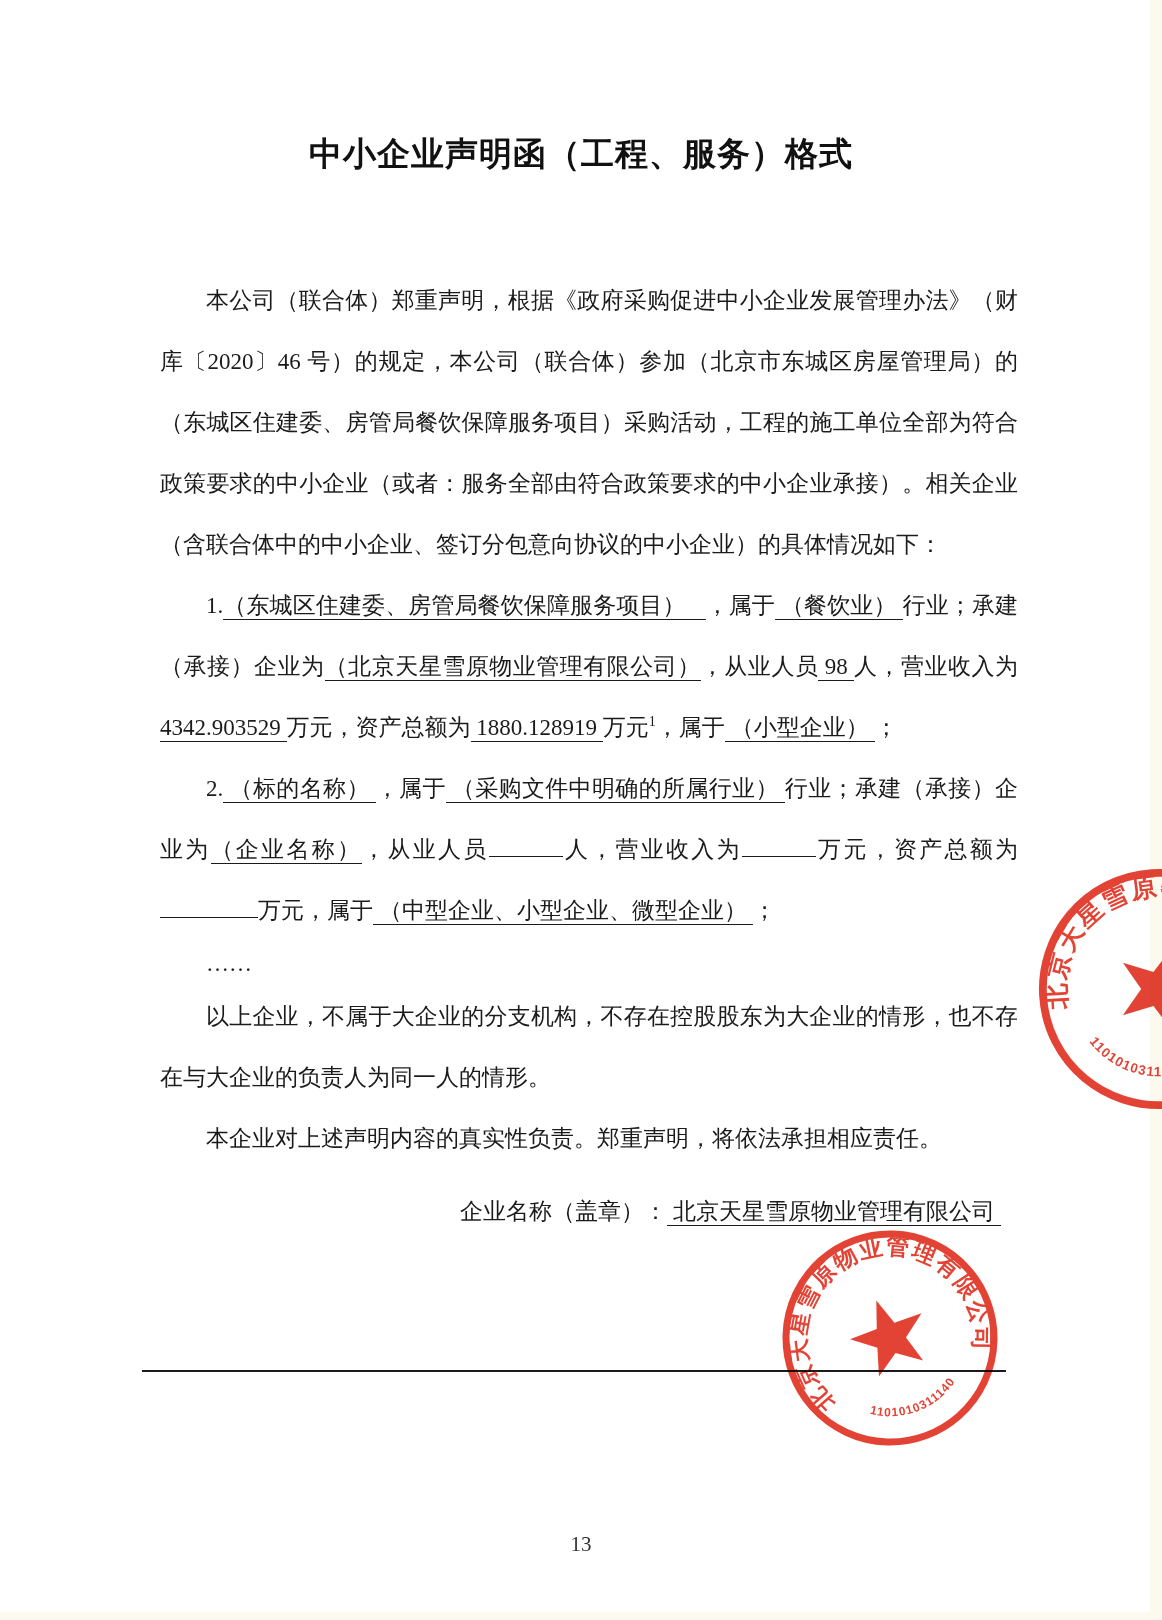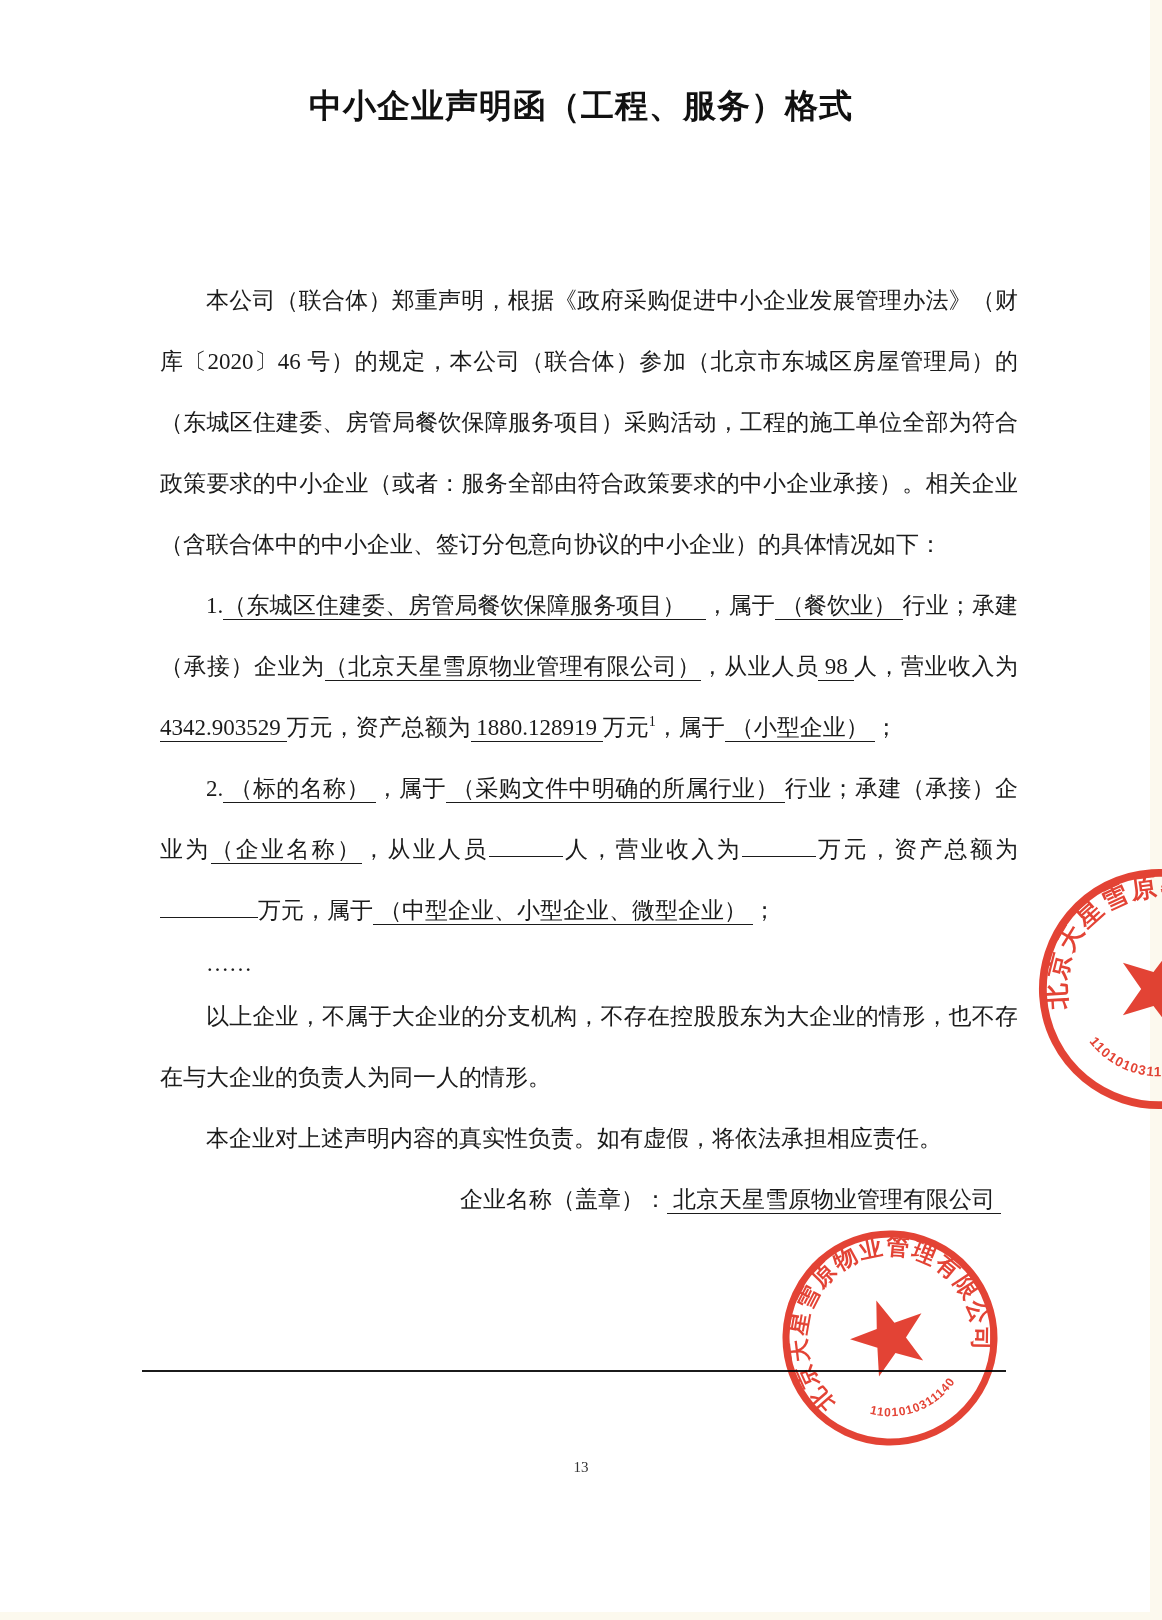--- a/index.html
+++ b/index.html
@@ -7,22 +7,22 @@
     position:relative;
     width:1162px;height:1620px;
     margin:0 auto;
     background:#ffffff;
     overflow:hidden;
     font-family:"Liberation Serif","DejaVu Serif",serif;
     color:#1b1b1b;
     box-shadow:inset -12px -8px 0 #fcf9ee;
   }
   .title{
-    margin:0;
-    padding-top:84px;
+    margin:12px;
+    padding-top:120px;
     text-align:center;
     font-family:"Liberation Sans","DejaVu Sans",sans-serif;
     font-weight:bold;
     font-size:33px;
     letter-spacing:1px;
     color:#111;
   }
   .content{
     position:absolute;
     left:160px; top:270px;
@@ -31,34 +31,34 @@
     line-height:61px;
     text-align:justify;
   }
   .para{margin:0;text-indent:2em;}
   .ellipsis-line{margin:0;text-indent:2em;line-height:45px;}
   .u{border-bottom:1.6px solid #1b1b1b;padding-bottom:1px;}
   .pad-r{padding-right:20px;}
   .pad-lr{padding-left:6px;padding-right:6px;font-family:Liberation Serif, serif;}
   .blank{display:inline-block;border-bottom:1.6px solid #1b1b1b;height:1em;vertical-align:baseline;}
   sup{font-size:14px;line-height:0;}
-  .sig-line{margin:0;white-space:nowrap;text-indent:0;}
+  .sig-line{margin:12px;white-space:nowrap;text-indent:0;}
   .sig-name{margin-left:300px;}
   .sig-date{margin-left:528px;}
   .footnote-rule{
     position:absolute;left:142px;top:1370px;
     width:864px;height:0;border-top:2px solid #1b1b1b;
   }
   .footnote{
     position:absolute;left:148px;top:1352px;
     width:880px;font-size:23px;line-height:59px;text-align:justify;
   }
   .page-number{
-    position:absolute;left:0;top:1459px;width:100%;
-    text-align:center;font-size:15px;color:#333;
+    position:absolute;left:0;top:1532px;width:100%;
+    text-align:center;font-size:21px;color:#333;
   }
   
   .stamp{position:absolute;mix-blend-mode:multiply;opacity:0.88;}
   .stamp-a{left:1025px;top:855px;width:268px;height:268px;}
   .stamp-b{left:770px;top:1218px;width:240px;height:240px;}
   .ring{fill:none;stroke:#e02919;stroke-width:7;}
   .star{fill:#e02919;}
   .seal-text{fill:#e02919;font-family:"Liberation Sans","DejaVu Sans",sans-serif;
     font-size:23px;font-weight:bold;letter-spacing:2px;}
   .seal-serial{fill:#e02919;font-family:"Liberation Sans","DejaVu Sans",sans-serif;
@@ -76,21 +76,21 @@
     <p class="para"><span>本公司（联合体）郑重声明，根据《政府采购促进中小企业发展管理办法》（财库〔2020〕46 号）的规定，本公司（联合体）参加（北京市东城区房屋管理局）的（东城区住建委、房管局餐饮保障服务项目）采购活动，工程的施工单位全部为符合政策要求的中小企业（或者：服务全部由符合政策要求的中小企业承接）。相关企业（含联合体中的中小企业、签订分包意向协议的中小企业）的具体情况如下：</span></p>
 
     <p class="para"><span>1.</span><span class="u pad-r">（东城区住建委、房管局餐饮保障服务项目）</span><span>，属于</span><span class="u pad-lr">（餐饮业）</span><span>行业；承建（承接）企业为</span><span class="u">（北京天星雪原物业管理有限公司）</span><span>，从业人员</span><span class="u"> 98 </span><span>人，营业收入为</span><span class="u"> 4342.903529 </span><span>万元，资产总额为</span><span class="u"> 1880.128919 </span><span>万元</span><sup>1</sup><span>，属于</span><span class="u pad-lr">（小型企业）</span><span>；</span></p>
 
     <p class="para"><span>2.</span><span class="u pad-r pad-lr">（标的名称）</span><span>，属于</span><span class="u pad-lr">（采购文件中明确的所属行业）</span><span>行业；承建（承接）</span><span>企业为</span><span class="u">（企业名称）</span><span>，从业人员</span><span class="blank" style="width:74px"></span><span>人，营业收入为</span><span class="blank" style="width:74px"></span><span>万元，资产总额为</span><span class="blank" style="width:98px"></span><span>万元，属于</span><span class="u pad-lr">（中型企业、小型企业、微型企业）</span><span>；</span></p>
 
     <p class="ellipsis-line"><span>……</span></p>
 
     <p class="para"><span>以上企业，不属于大企业的分支机构，不存在控股股东为大企业的情形，也不存在与大企业的负责人为同一人的情形。</span></p>
 
-    <p class="para"><span>本企业对上述声明内容的真实性负责。如有虚假，将依法承担相应责任。</span></p>
+    <p class="para"><span>本企业对上述声明内容的真实性负责。郑重声明，将依法承担相应责任。</span></p>
 
     <p class="sig-line sig-name"><span>企业名称（盖章）：</span><span class="u pad-lr">北京天星雪原物业管理有限公司</span></p>
 
 
   </div>
 
   <div class="footnote-rule"></div>
 
 
   <div class="page-number">13</div>

